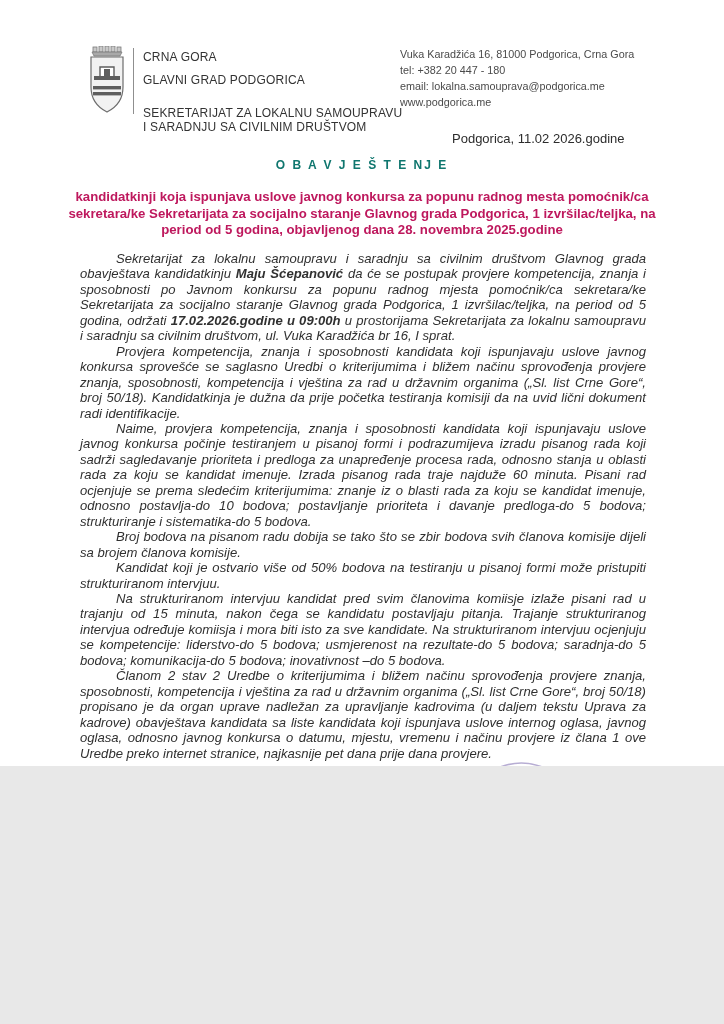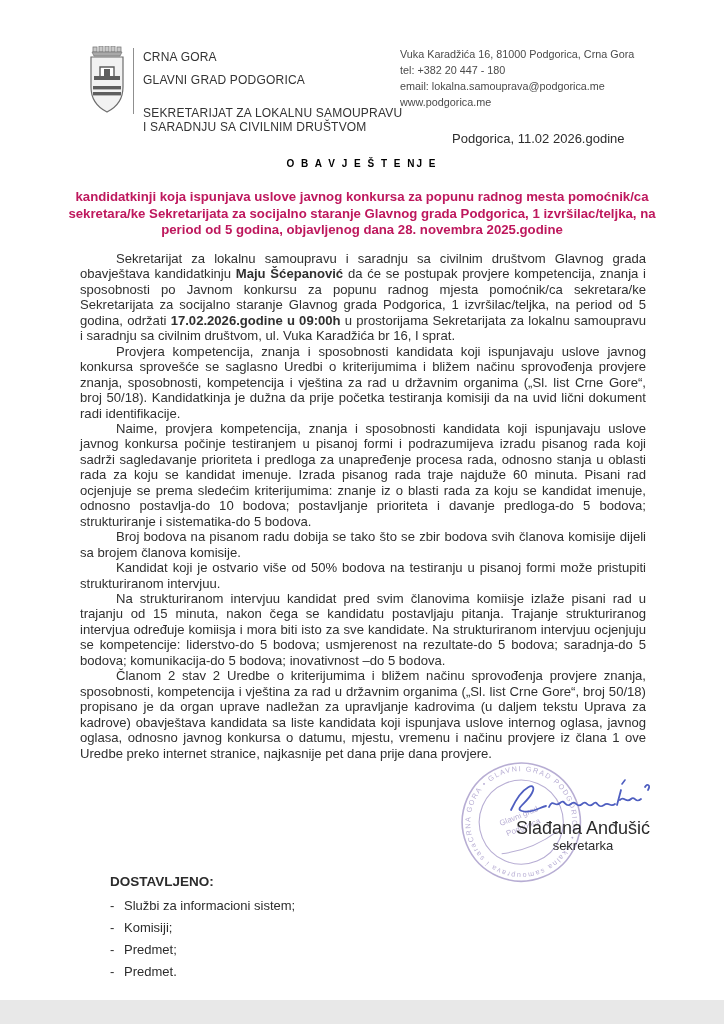--- a/index.html
+++ b/index.html
@@ -1,19 +1,19 @@
 <!DOCTYPE html>
 <html><head>
 <meta charset="utf-8">
 <style>
   * { margin:0; padding:0; box-sizing:border-box; }
   html,body { background:#e8e8e8; }
   .page {
     position:relative;
-    width:724px; height:1000px;
+    width:724px; height:766px;
     margin:0 auto;
     background:#ffffff;
     font-family:"Liberation Sans", sans-serif;
     color:#2e2e2e;
     overflow:hidden;
   }
   
   .logo-box { position:absolute; left:88px; top:46px; }
   .header-divider { position:absolute; left:133px; top:48px; width:1px; height:66px; background:#8f8f8f; }
   .org-block { position:absolute; left:143px; top:50px; font-size:12px; color:#333; letter-spacing:.2px; }
@@ -22,26 +22,26 @@
   .org-line3 { line-height:14px; }
   .org-line4 { line-height:14px; }
   .contact-block { position:absolute; left:400px; top:46px; font-size:10.8px; color:#4a4a4a; }
   .contact-block div { line-height:16px; }
   
   .doc-number { position:absolute; left:70px; top:131px; font-size:13px; color:#2c2c2c; }
   .doc-number svg { vertical-align:-10px; margin-left:1px; }
   .place-date { position:absolute; left:452px; top:131px; font-size:13px; color:#2c2c2c; }
   
   .doc-title { position:absolute; left:0; top:158px; width:100%; text-align:center;
-               font-size:10px; font-weight:bold; letter-spacing:2px; color:#000000; }
+               font-size:12px; font-weight:bold; letter-spacing:2px; color:#0f766e; }
   .doc-subject { position:absolute; left:60px; top:189px; width:604px; text-align:center;
                  font-size:13.2px; font-weight:bold; line-height:16.6px; color:#be185d; }
   
   .doc-body { position:absolute; left:80px; top:251px; width:566px;
-              font-size:13.1px; line-height:15.45px; text-align:justify; color:#303030; }
+              font-size:13.1px; line-height:15.45px; text-align:justify; color:#303030;font-style:italic; }
   .doc-body p { margin:0; text-indent:36px; }
   
   .stamp { position:absolute; left:458px; top:758px; opacity:.55; transform:rotate(-22deg); }
   .sig-scribble { position:absolute; left:505px; top:778px; }
   .sig-name { position:absolute; left:498px; top:818px; width:170px; text-align:center;
               font-size:18px; color:#2b2b2b; }
   .sig-role { position:absolute; left:498px; top:838px; width:170px; text-align:center;
               font-size:13px; color:#2b2b2b; }
   
   .distribution { position:absolute; left:84px; top:874px; font-size:13px; color:#2c2c2c;margin-left:26px; }

